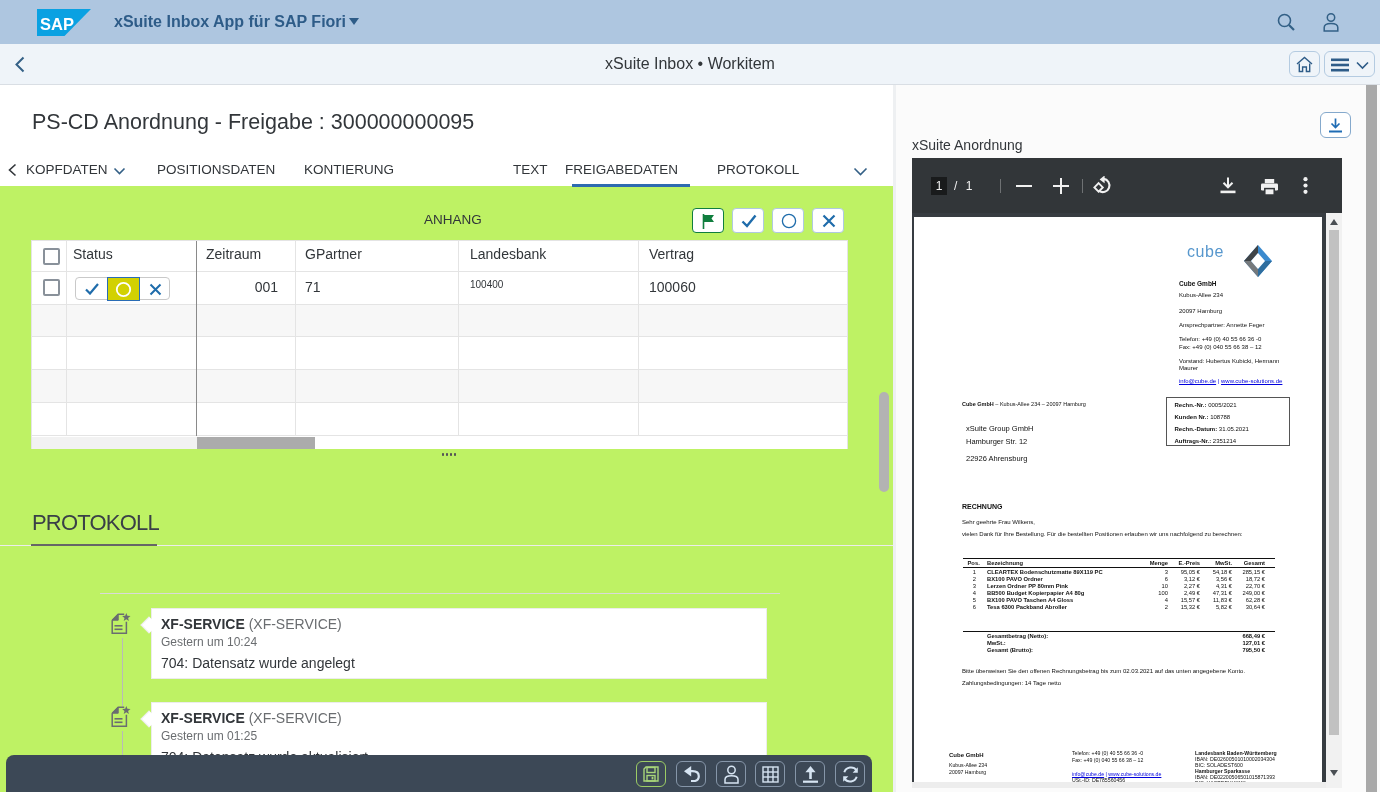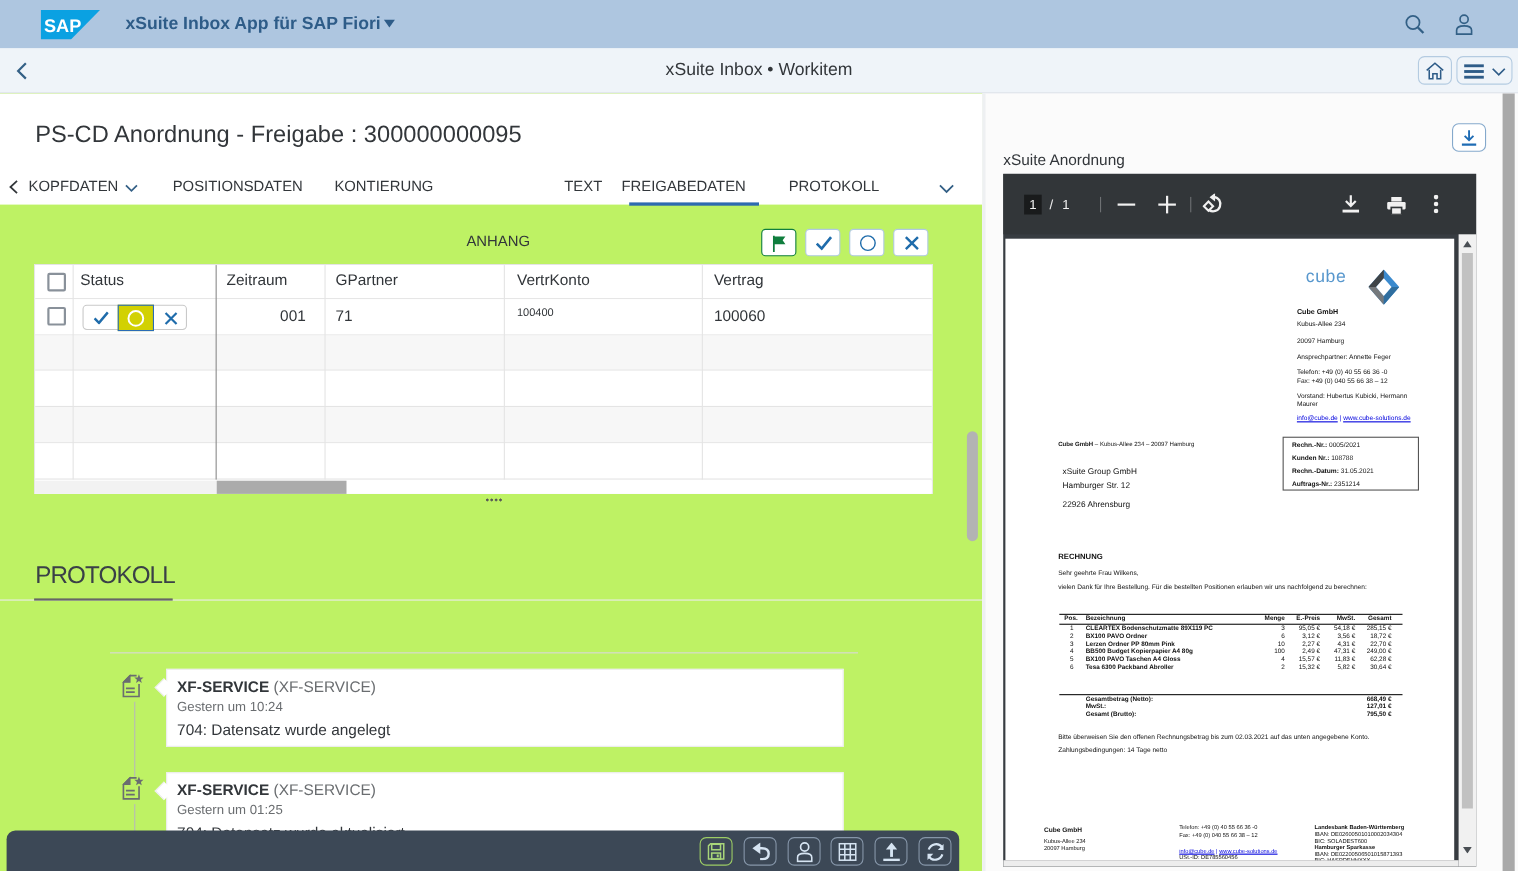--- a/index.html
+++ b/index.html
@@ -102,21 +102,21 @@
     </svg>
   </div>
 
   <div class="abs" style="left:31px;top:155px;width:817px;height:209px;background:#fff;border:1px solid #e4e4e4;">
 
     <div class="abs" style="left:0;top:0;width:815px;height:31px;border-bottom:1px solid #e4e4e4;background:#fff;"></div>
     <div class="abs" style="left:11px;top:7px;width:17px;height:17px;border:2px solid #89919a;border-radius:2px;background:#fff;"></div>
     <div class="abs" style="left:41px;top:4.5px;font-size:14px;color:#32363a;">Status</div>
     <div class="abs" style="left:174px;top:4.5px;font-size:14px;color:#32363a;">Zeitraum</div>
     <div class="abs" style="left:273px;top:4.5px;font-size:14px;color:#32363a;">GPartner</div>
-    <div class="abs" style="left:438px;top:4.5px;font-size:14px;color:#32363a;">VertrKonto</div>
+    <div class="abs" style="left:438px;top:4.5px;font-size:14px;color:#32363a;">Landesbank</div>
     <div class="abs" style="left:617px;top:4.5px;font-size:14px;color:#32363a;">Vertrag</div>
 
     <div class="abs" style="left:0;top:31px;width:815px;height:33px;background:#fff;border-bottom:1px solid #e4e4e4;"></div>
     <div class="abs" style="left:0;top:64px;width:815px;height:32px;background:#f7f7f7;border-bottom:1px solid #e4e4e4;"></div>
     <div class="abs" style="left:0;top:96px;width:815px;height:33px;background:#fff;border-bottom:1px solid #e4e4e4;"></div>
     <div class="abs" style="left:0;top:129px;width:815px;height:33px;background:#f7f7f7;border-bottom:1px solid #e4e4e4;"></div>
     <div class="abs" style="left:0;top:162px;width:815px;height:33px;background:#fff;border-bottom:1px solid #e4e4e4;"></div>
 
     <div class="abs" style="left:34px;top:0;width:1px;height:195px;background:#e4e4e4;"></div>
     <div class="abs" style="left:164px;top:0;width:1px;height:195px;background:#8a8a8a;"></div>

